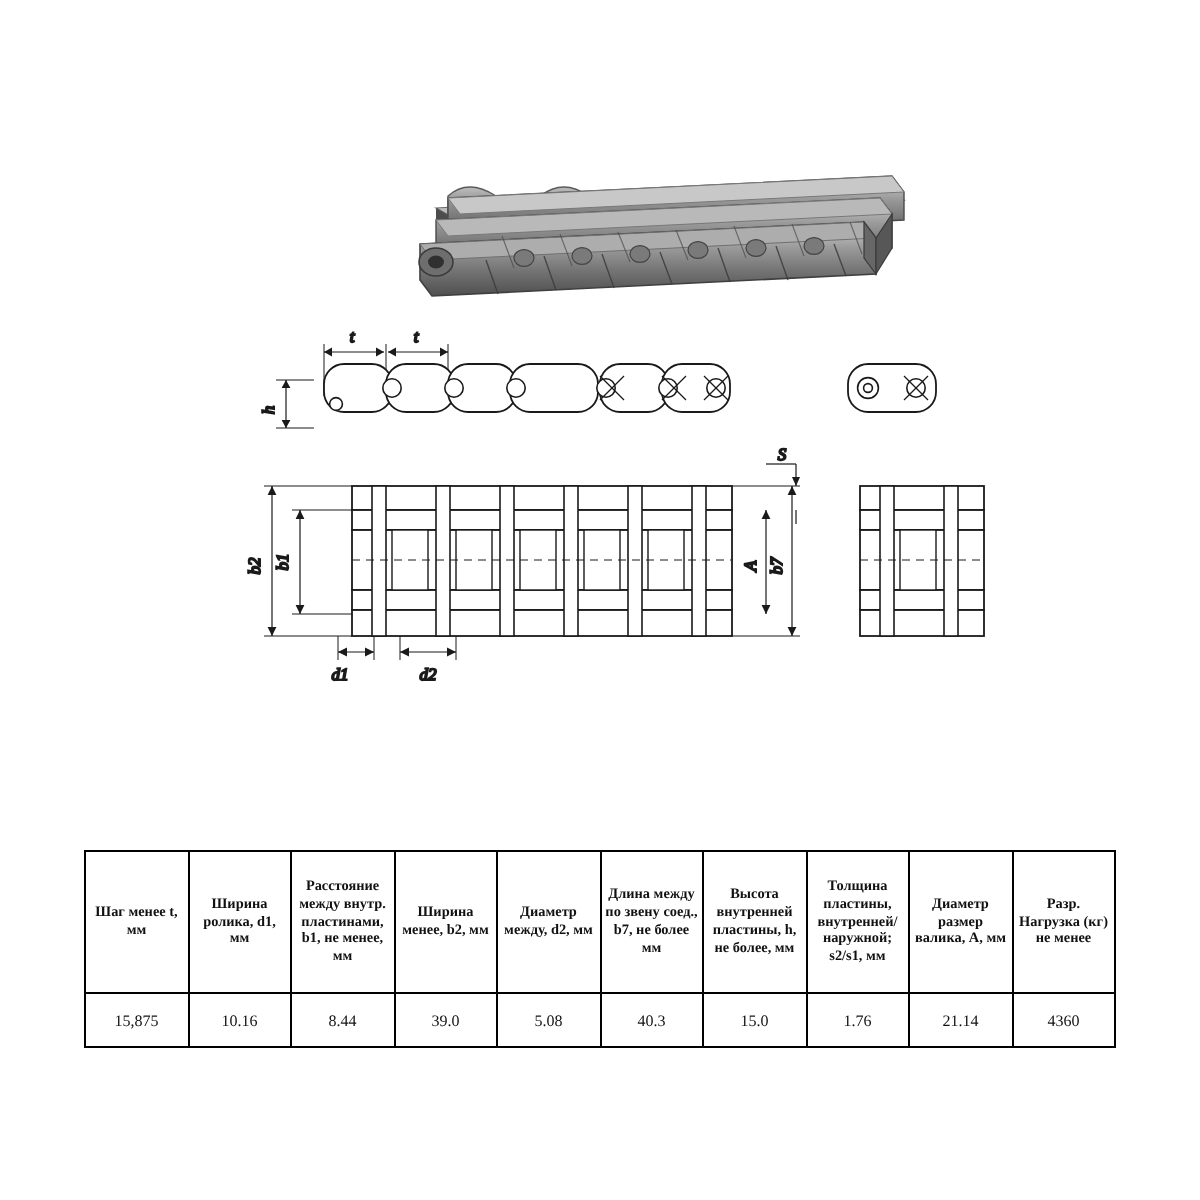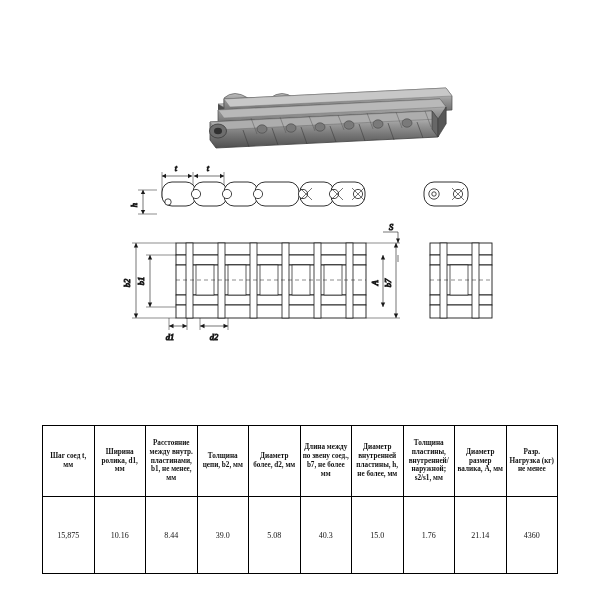--- a/index.html
+++ b/index.html
@@ -55,21 +55,21 @@
   }
   table.spec th {
     font-size: 7.2px;
     line-height: 1.22;
     font-weight: bold;
     padding: 4px 2px;
     height: 62px;
   }
   table.spec td {
     font-size: 8px;
-    padding: 25px 2px;
+    padding: 0 2px;
     height: 26px;
     font-weight: normal;
   }
 </style>
 </head>
 <body>
 
 <div class="page">
 
   <div class="drawing">
@@ -342,27 +342,27 @@
           <line x1="430" y1="280" x2="492" y2="280"></line>
         </g>
       </g>
     </svg>
   </div>
 
   <div class="spec-table-wrap">
     <table class="spec">
       <thead>
         <tr>
-          <th>Шаг соед t, мм</th>
+          <th>Шаг менее t, мм</th>
           <th>Ширина ролика, d1, мм</th>
           <th>Расстояние между внутр. пластинами, b1, не менее, мм</th>
-          <th>Толщина цепи, b2, мм</th>
-          <th>Диаметр более, d2, мм</th>
+          <th>Ширина менее, b2, мм</th>
+          <th>Диаметр между, d2, мм</th>
           <th>Длина между по звену соед., b7, не более мм</th>
-          <th>Диаметр внутренней пластины, h, не более, мм</th>
+          <th>Высота внутренней пластины, h, не более, мм</th>
           <th>Толщина пластины, внутренней/наружной; s2/s1, мм</th>
           <th>Диаметр размер валика, A, мм</th>
           <th>Разр. Нагрузка (кг) не менее</th>
         </tr>
       </thead>
       <tbody>
         <tr>
           <td>15,875</td>
           <td>10.16</td>
           <td>8.44</td>

